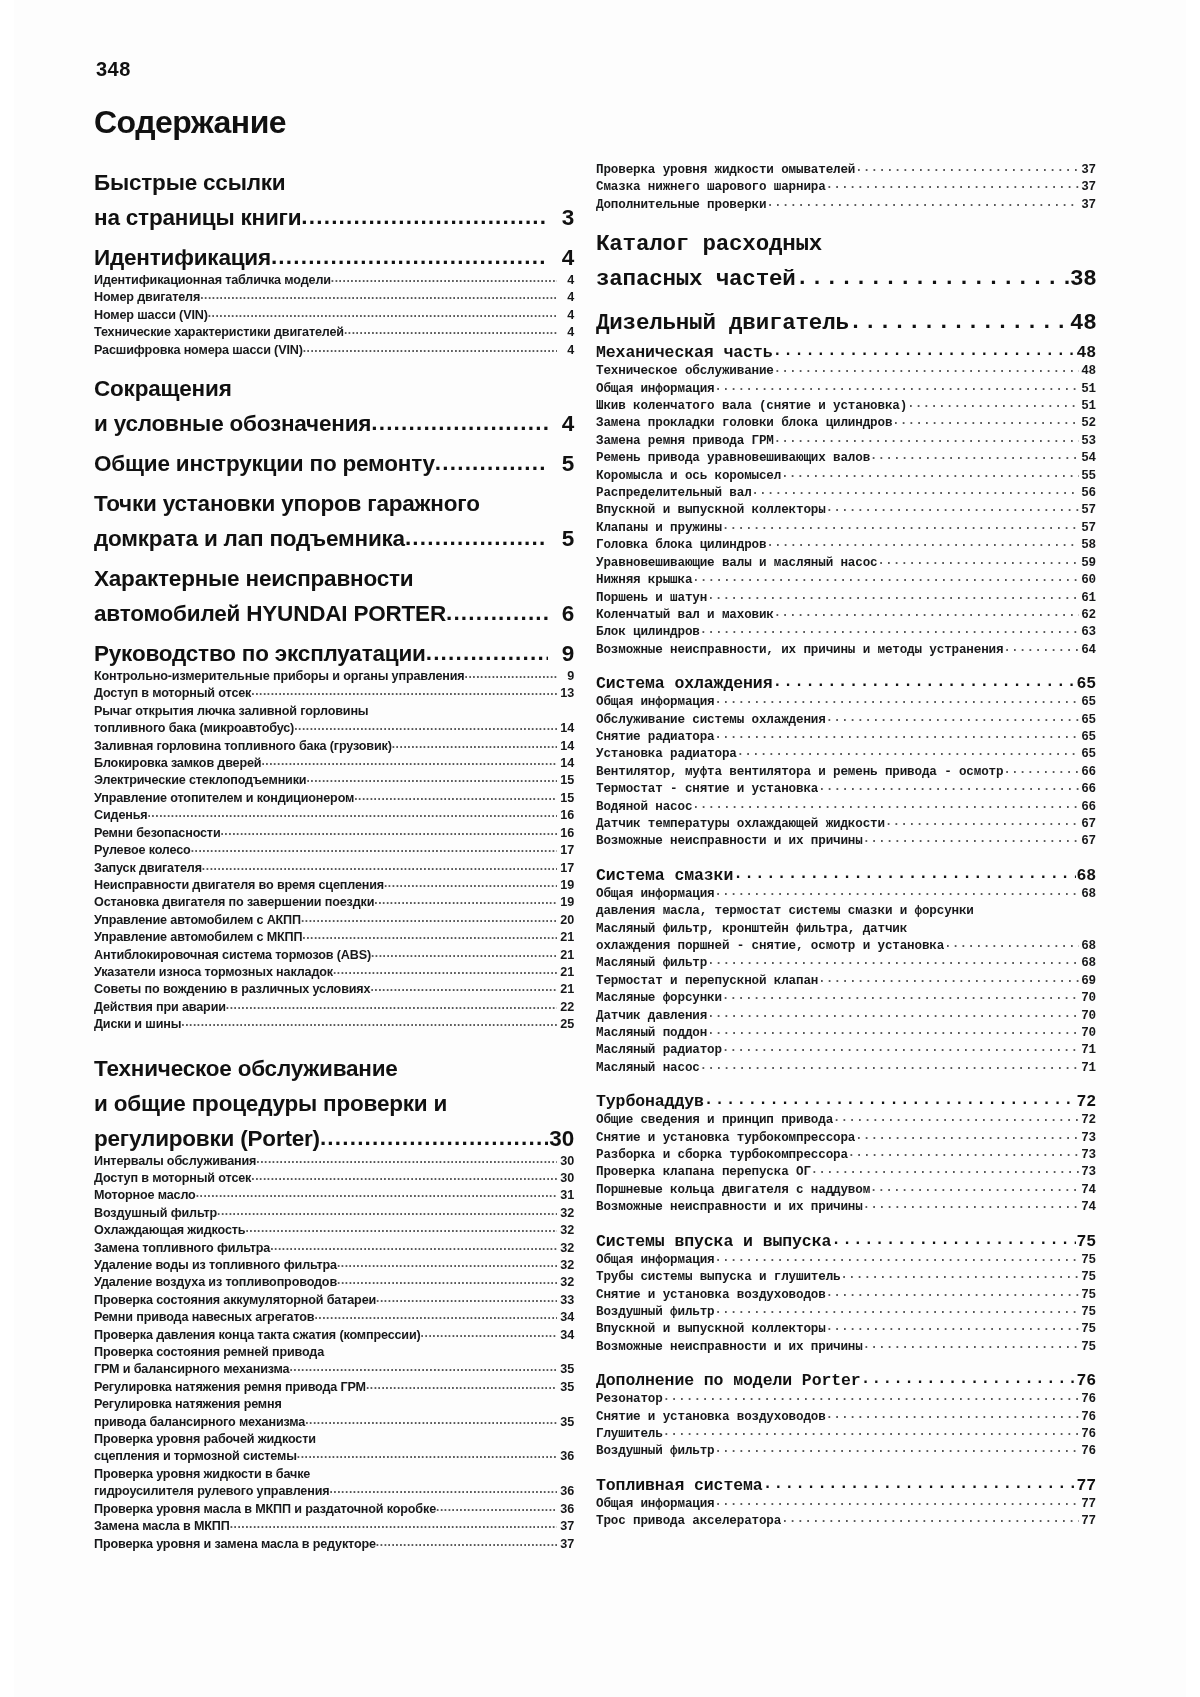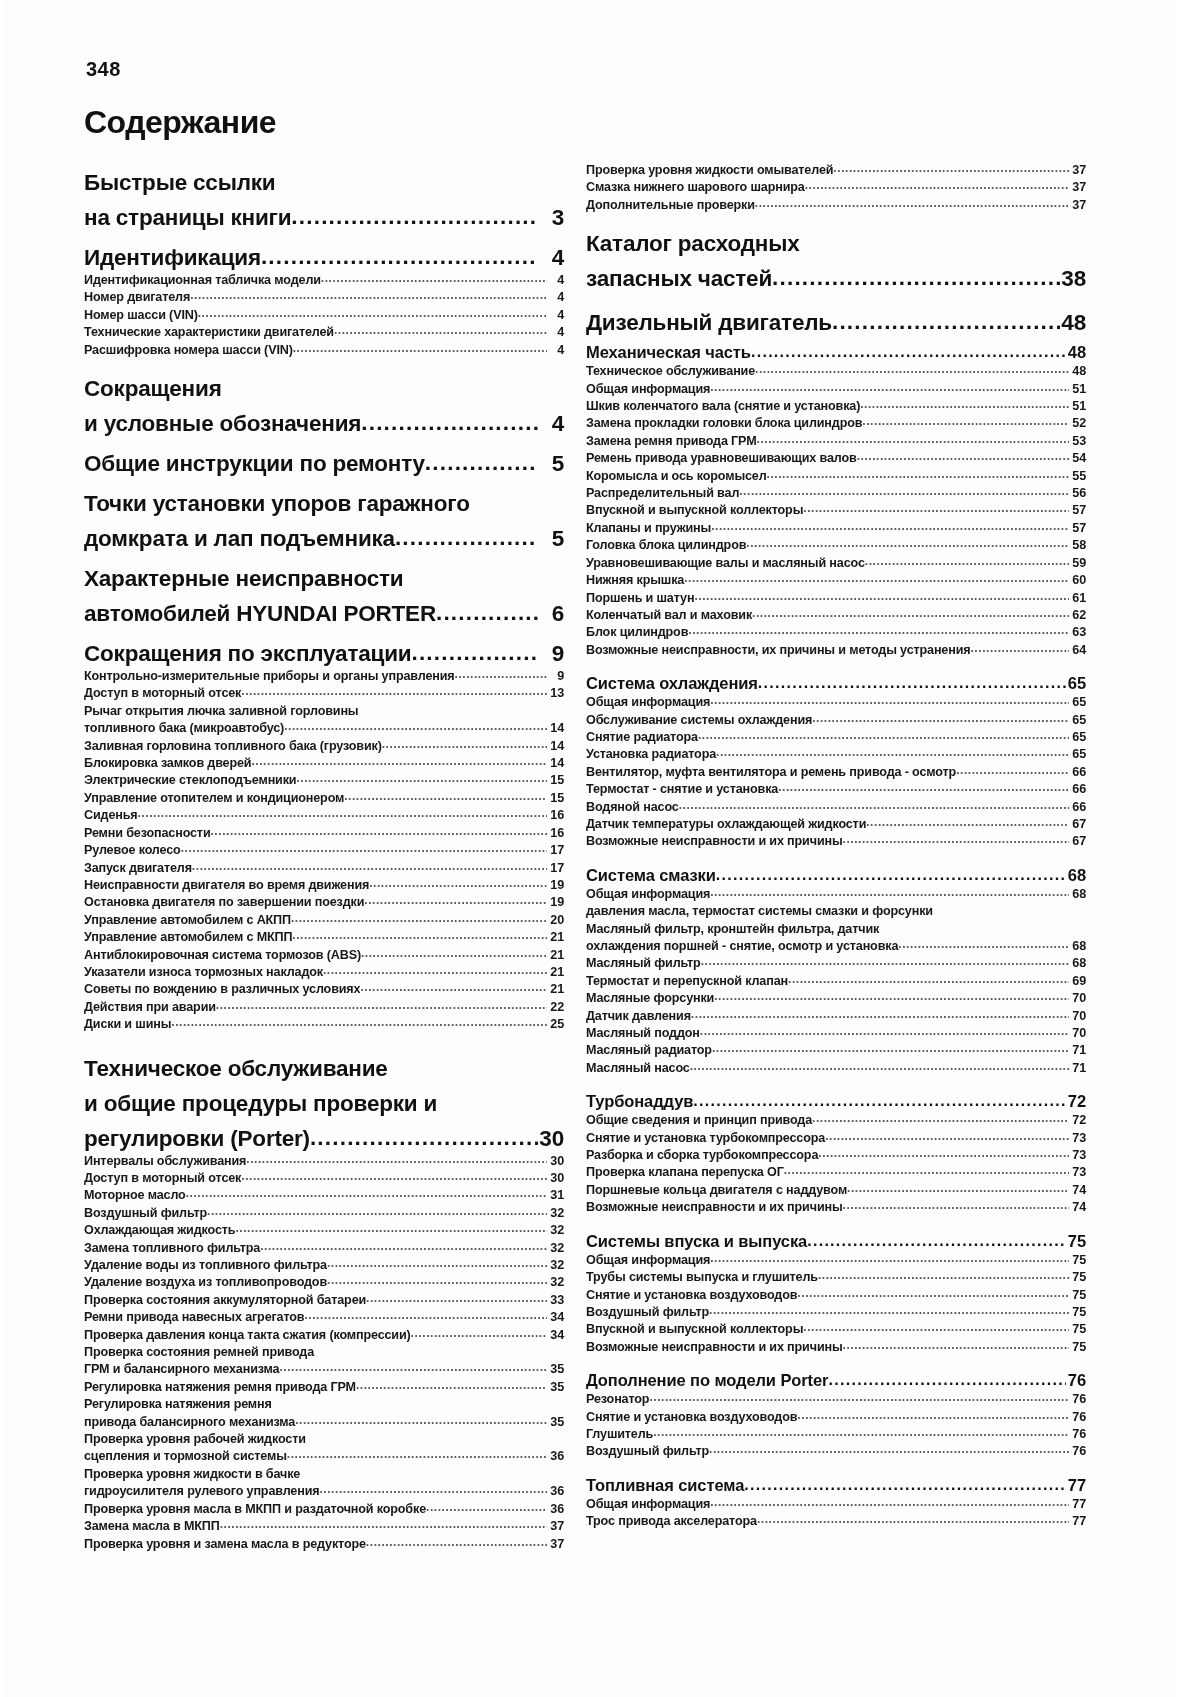--- a/index.html
+++ b/index.html
@@ -6,21 +6,21 @@
   body {
     width:1200px; height:1697px;
     background:#ffffff;
     font-family:"Liberation Sans", sans-serif;
     color:#111;
     position:relative;
     overflow:hidden;
   }
   .page {
     position:absolute;
-    left:4px; top:0; width:1172px; height:1697px;
+    left:14px; top:0; width:1172px; height:1697px;
     background:#fdfdfd;
   }
   .folio {
     position:absolute;
     left:82px; top:58px;
     font-size:20px; font-weight:bold; letter-spacing:0.5px;
   }
   .doc-title {
     position:absolute;
     left:80px; top:104px;
@@ -28,21 +28,21 @@
     letter-spacing:-0.5px;
   }
   .columns {
     position:absolute;
     left:80px; top:162px;
     width:1040px;
     display:flex;
     gap:22px;
   }
   .col { width:480px; }
-  .col.right { width:500px; }
+  .col.right { width:500px;font-family:Liberation Mono, monospace; }
 
   
   .row {
     display:flex;
     align-items:flex-end;
     width:100%;
   }
   .row .txt { white-space:pre; }
   .row .lead {
     flex:1 1 auto;
@@ -171,21 +171,21 @@
         <div class="row lvl1 wrap">
           <span class="txt">Характерные неисправности</span>
         </div>
         <div class="row lvl1">
           <span class="txt">автомобилей HYUNDAI PORTER</span>
           <span class="lead">........................................................................................................................</span>
           <span class="pg">6</span>
         </div>
         <div class="gap-sm"></div>
         <div class="row lvl1">
-          <span class="txt">Сокращения по эксплуатации</span>
+          <span class="txt">Руководство по эксплуатации</span>
           <span class="lead">........................................................................................................................</span>
           <span class="pg">9</span>
         </div>
         <div class="row lvl3">
           <span class="txt">Контрольно-измерительные приборы и органы управления</span>
           <span class="lead">........................................................................................................................................................................................................</span>
           <span class="pg">9</span>
         </div>
         <div class="row lvl3">
           <span class="txt">Доступ в моторный отсек</span>
@@ -234,21 +234,21 @@
           <span class="txt">Рулевое колесо</span>
           <span class="lead">........................................................................................................................................................................................................</span>
           <span class="pg">17</span>
         </div>
         <div class="row lvl3">
           <span class="txt">Запуск двигателя</span>
           <span class="lead">........................................................................................................................................................................................................</span>
           <span class="pg">17</span>
         </div>
         <div class="row lvl3">
-          <span class="txt">Неисправности двигателя во время движения</span>
+          <span class="txt">Неисправности двигателя во время сцепления</span>
           <span class="lead">........................................................................................................................................................................................................</span>
           <span class="pg">19</span>
         </div>
         <div class="row lvl3">
           <span class="txt">Остановка двигателя по завершении поездки</span>
           <span class="lead">........................................................................................................................................................................................................</span>
           <span class="pg">19</span>
         </div>
         <div class="row lvl3">
           <span class="txt">Управление автомобилем с АКПП</span>

